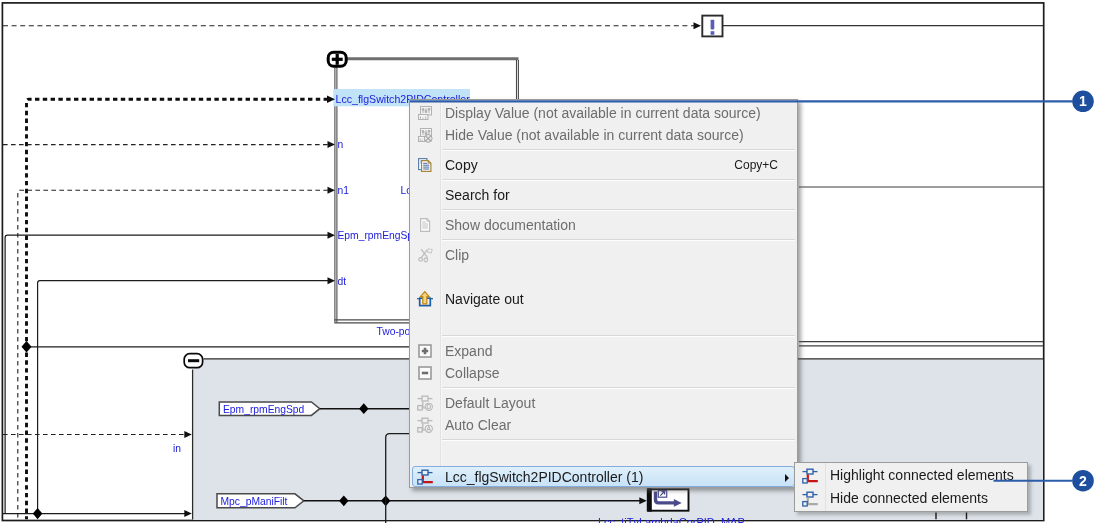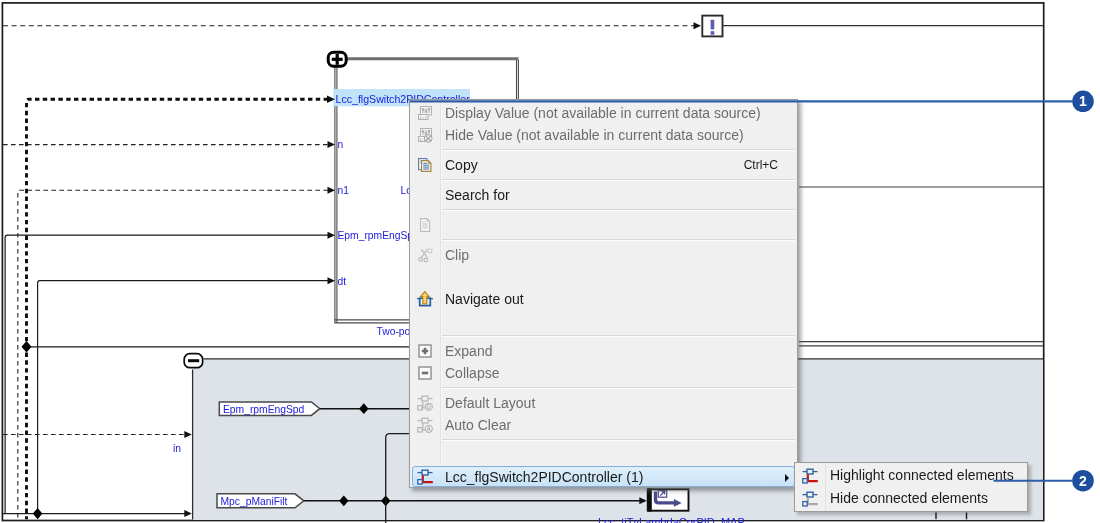--- a/index.html
+++ b/index.html
@@ -182,38 +182,39 @@
       <path d="M4.6,3.6 H11.2 L13.9,6.2 V14.4 H4.6 Z" fill="#ffffff" stroke="#a8843b" stroke-width="1.2"></path>
       <path d="M11.2,3.6 V6.2 H13.9" fill="none" stroke="#a8843b" stroke-width="1"></path>
       <g stroke="#4d74a8" stroke-width="1.1">
         <line x1="6.2" y1="6.3" x2="10.3" y2="6.3"></line>
           <line x1="6.2" y1="8.2" x2="12.3" y2="8.2"></line>
         <line x1="6.2" y1="10.1" x2="12.3" y2="10.1"></line>
           <line x1="6.2" y1="12" x2="12.3" y2="12"></line>
       </g>
     </svg>
       <span class="tx">Copy</span>
-      <span class="rt">Ctrl+C</span>
+      <span class="rt">Copy+C</span>
     </div>
   <div class="sep" style="top:79px"></div>
   <div class="mi" style="top:84px">
       <span class="tx">Search for</span>
     </div>
   <div class="sep" style="top:109px"></div>
   <div class="mi dis" style="top:114px">
       <svg class="ic" viewBox="0 0 16 16">
       <path d="M3.6,1.6 H10 L12.6,4.2 V14.4 H3.6 Z" fill="#fbfbfb" stroke="#bcbcbc" stroke-width="1.1"></path>
       <path d="M10,1.6 V4.2 H12.6" fill="none" stroke="#bcbcbc" stroke-width="1"></path>
       <g stroke="#c4c4c4" stroke-width="1">
         <line x1="5.2" y1="5" x2="8.8" y2="5"></line>
           <line x1="5.2" y1="7" x2="11" y2="7"></line>
         <line x1="5.2" y1="9" x2="11" y2="9"></line>
           <line x1="5.2" y1="11" x2="11" y2="11"></line>
       </g>
     </svg>
+      <span class="tx">Show documentation</span>
     </div>
   <div class="sep" style="top:139px"></div>
   <div class="mi dis" style="top:144px">
       <svg class="ic" viewBox="0 0 16 16">
       <g fill="none" stroke="#bcbcbc" stroke-width="1.2">
         <path d="M4.2,2.2 L10.6,10.8 M10.2,2.6 L4.2,10.8"></path>
         <circle cx="3.6" cy="12.4" r="1.8"></circle>
           <circle cx="8.8" cy="13" r="1.8"></circle>
       </g>
       <rect x="10.8" y="2.2" width="4" height="3.2" fill="#f6f6f6" stroke="#c6c6c6" transform="rotate(14 12.8 3.8)"></rect>

